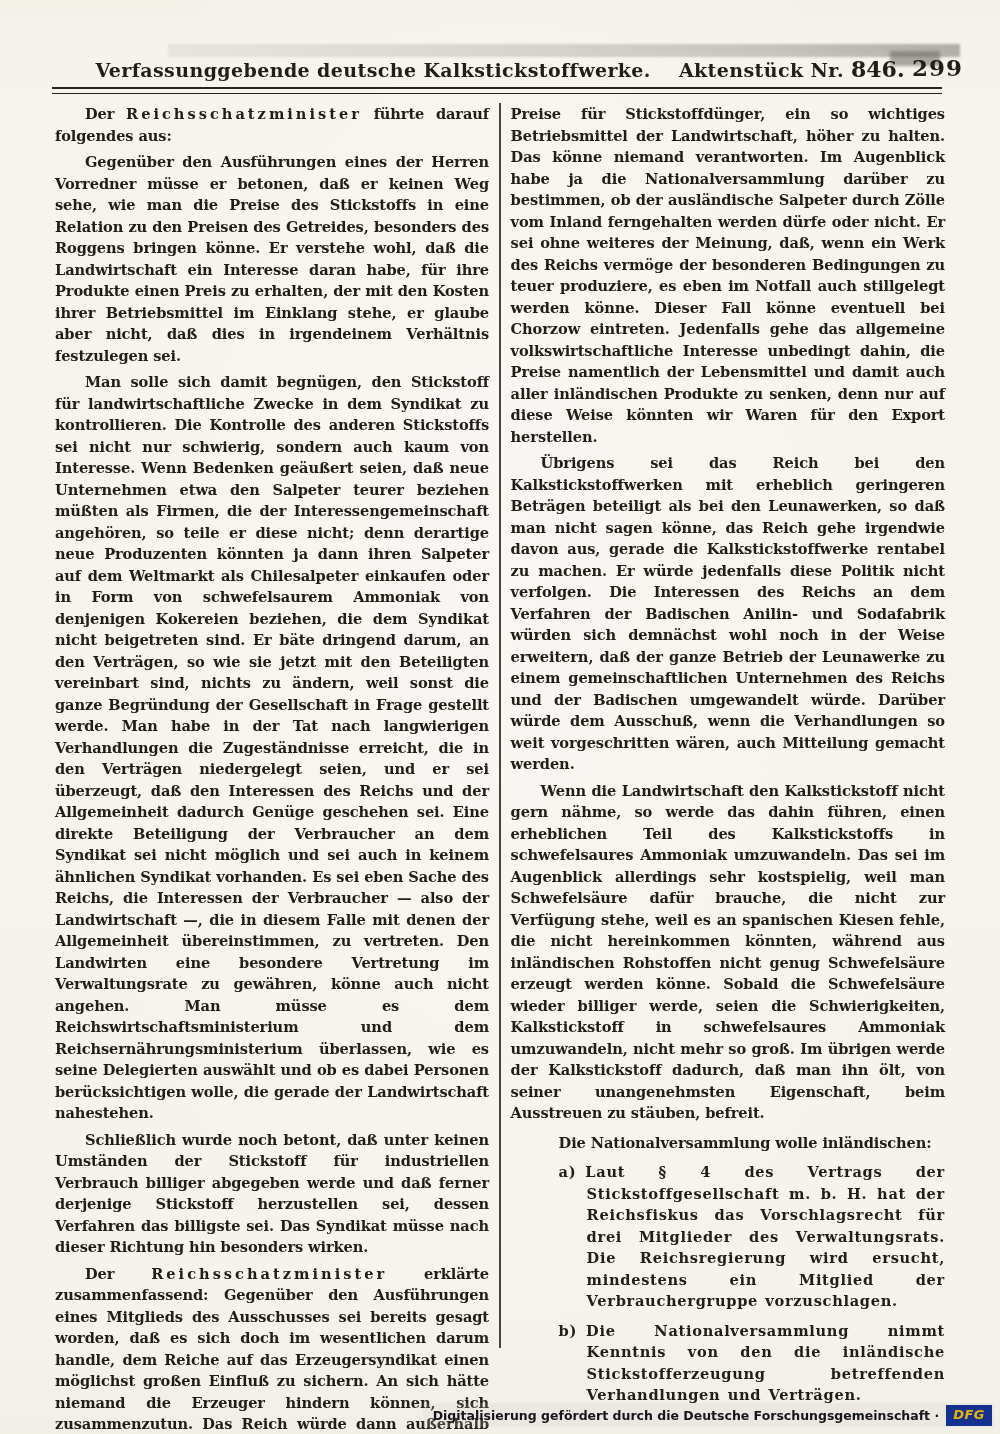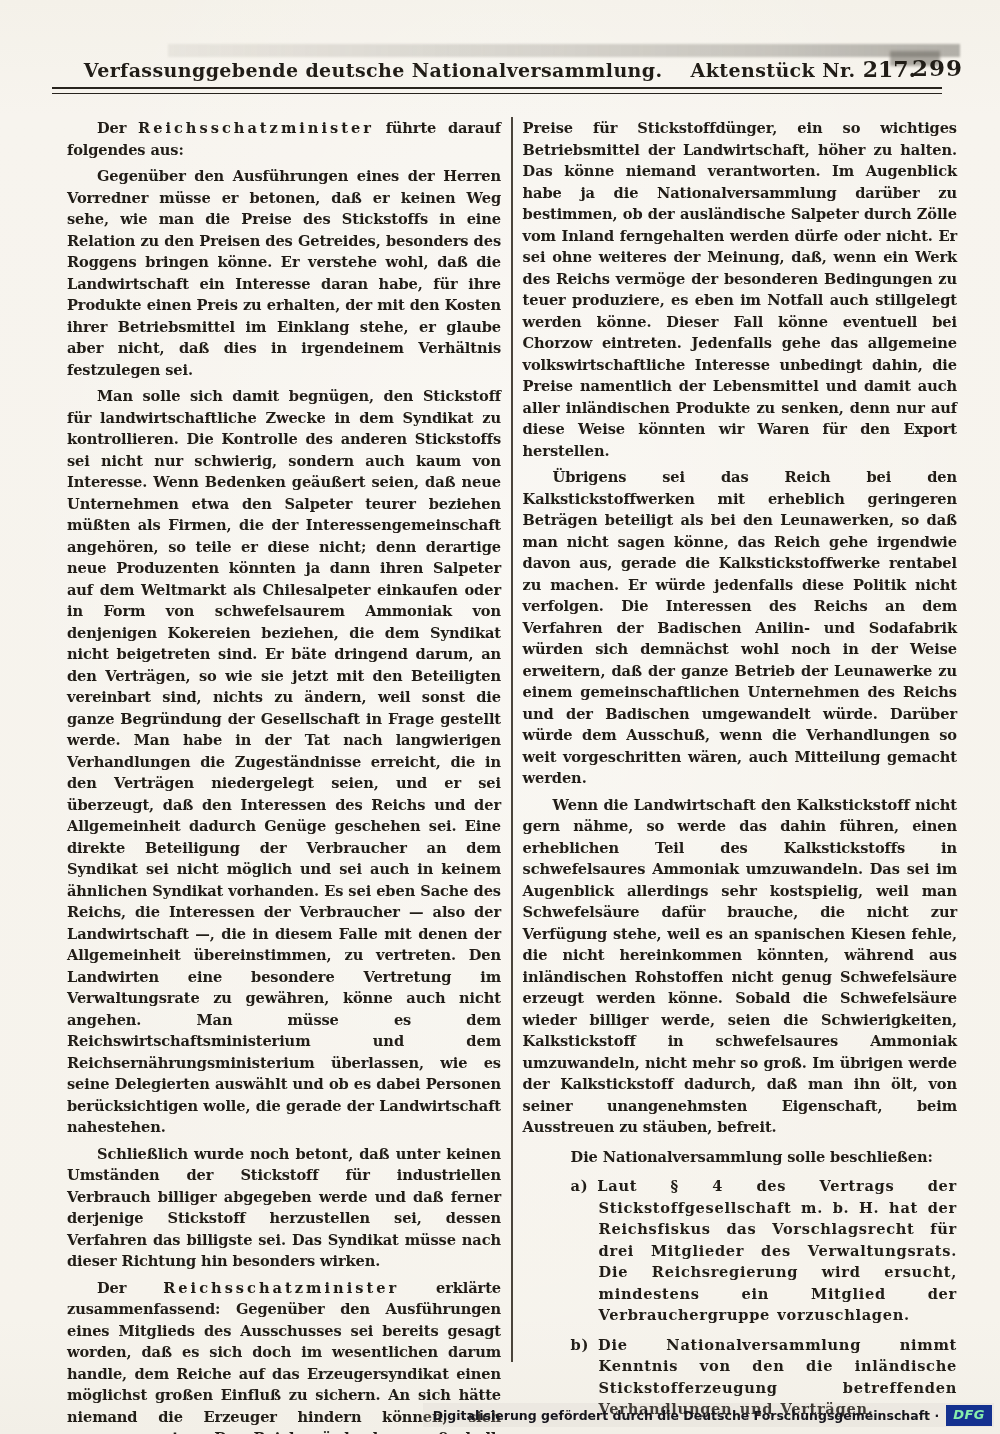--- a/index.html
+++ b/index.html
@@ -26,22 +26,22 @@
                   text-align:center; font-weight:bold; font-size:19px;
                   letter-spacing:0.4px; white-space:nowrap; }
   .doc-label { margin-left:28px; }
   .doc-num   { margin-left:7px; font-size:22px; letter-spacing:0; }
   .page-number { position:absolute; top:54px; left:864px; font-size:23px;
                  font-weight:bold; letter-spacing:1px;margin-left:48px; }
   .header-rule { position:absolute; top:87px; left:52px; width:890px; height:4px;
                  border-top:2.5px solid #28241e; border-bottom:1.4px solid #28241e; }
 
   
-  .columns { position:absolute; top:117px; left:55px; width:890px; height:1252px;
-             display:flex; align-items:stretch;margin-left:12px; }
+  .columns { position:absolute; top:103px; left:55px; width:890px; height:1252px;
+             display:flex; align-items:stretch; }
   .col { width:434px; }
   .col-right { flex:1; }
   .divider { width:1.6px; background:#4a443b; margin:0 10px 0 10px; height:1245px; }
 
   
   .blk { margin:0; text-align:justify; font-weight:bold;
          font-size:14.6px; line-height:21.5px; letter-spacing:-0.1px;
          text-justify:inter-word; hyphens:manual; }
   .blk + .blk { margin-top:5px; }
   .p   { text-indent:30px; }
@@ -51,54 +51,54 @@
            word-spacing:1.5px; margin-top:8px !important; }
   .item .marker { padding-right:9px; }
   .gesperrt { letter-spacing:3px; }
 
   
   .footer { position:absolute; top:1403px; right:6px; height:24px;
             display:flex; align-items:center; gap:7px;
             font-family:"DejaVu Sans", sans-serif; font-size:12.5px;
             font-weight:bold; color:#14141c;
             background:rgba(205,202,193,0.18); padding:0 2px 0 10px; }
-  .dfg-logo { display:inline-block; background:#14318f; color:#86efac;
+  .dfg-logo { display:inline-block; background:#14318f; color:#eab308;
               font-style:italic; font-weight:bold; font-size:13px;
               line-height:18px; padding:1px 7px 2px 7px; letter-spacing:0.5px; }
 </style>
 </head>
 <body>
 
 <div class="page">
 
   <div class="smudge-band"></div>
   <div class="smudge-299"></div>
 
   <div class="header-title">
-    <span>Verfassunggebende deutsche Nationalversammlung.</span><span class="doc-label">Aktenstück Nr.</span><span class="doc-num">217.</span>
+    <span>Verfassunggebende deutsche Kalkstickstoffwerke.</span><span class="doc-label">Aktenstück Nr.</span><span class="doc-num">846.</span>
   </div>
 
   <div class="page-number">299</div>
 
   <div class="header-rule"></div>
 
   <div class="columns">
     <div class="col">
         <p class="blk p"><span>Der </span><span class="gesperrt">Reichsschatzminister</span><span> führte darauf folgendes aus:</span></p>
         <p class="blk p"><span>Gegenüber den Ausführungen eines der Herren Vorredner müsse er betonen, daß er keinen Weg sehe, wie man die Preise des Stickstoffs in eine Relation zu den Preisen des Getreides, besonders des Roggens bringen könne. Er verstehe wohl, daß die Landwirtschaft ein Interesse daran habe, für ihre Produkte einen Preis zu erhalten, der mit den Kosten ihrer Betriebsmittel im Einklang stehe, er glaube aber nicht, daß dies in irgendeinem Verhältnis festzulegen sei.</span></p>
         <p class="blk p"><span>Man solle sich damit begnügen, den Stickstoff für landwirtschaftliche Zwecke in dem Syndikat zu kontrollieren. Die Kontrolle des anderen Stickstoffs sei nicht nur schwierig, sondern auch kaum von Interesse. Wenn Bedenken geäußert seien, daß neue Unternehmen etwa den Salpeter teurer beziehen müßten als Firmen, die der Interessengemeinschaft angehören, so teile er diese nicht; denn derartige neue Produzenten könnten ja dann ihren Salpeter auf dem Weltmarkt als Chilesalpeter einkaufen oder in Form von schwefelsaurem Ammoniak von denjenigen Kokereien beziehen, die dem Syndikat nicht beigetreten sind. Er bäte dringend darum, an den Verträgen, so wie sie jetzt mit den Beteiligten vereinbart sind, nichts zu ändern, weil sonst die ganze Begründung der Gesellschaft in Frage gestellt werde. Man habe in der Tat nach langwierigen Verhandlungen die Zugeständnisse erreicht, die in den Verträgen niedergelegt seien, und er sei überzeugt, daß den Interessen des Reichs und der Allgemeinheit dadurch Genüge geschehen sei. Eine direkte Beteiligung der Verbraucher an dem Syndikat sei nicht möglich und sei auch in keinem ähnlichen Syndikat vorhanden. Es sei eben Sache des Reichs, die Interessen der Verbraucher — also der Landwirtschaft —, die in diesem Falle mit denen der Allgemeinheit übereinstimmen, zu vertreten. Den Landwirten eine besondere Vertretung im Verwaltungsrate zu gewähren, könne auch nicht angehen. Man müsse es dem Reichswirtschaftsministerium und dem Reichsernährungsministerium überlassen, wie es seine Delegierten auswählt und ob es dabei Personen berücksichtigen wolle, die gerade der Landwirtschaft nahestehen.</span></p>
         <p class="blk p"><span>Schließlich wurde noch betont, daß unter keinen Umständen der Stickstoff für industriellen Verbrauch billiger abgegeben werde und daß ferner derjenige Stickstoff herzustellen sei, dessen Verfahren das billigste sei. Das Syndikat müsse nach dieser Richtung hin besonders wirken.</span></p>
         <p class="blk p"><span>Der </span><span class="gesperrt">Reichsschatzminister</span><span> erklärte zusammenfassend: Gegenüber den Ausführungen eines Mitglieds des Ausschusses sei bereits gesagt worden, daß es sich doch im wesentlichen darum handle, dem Reiche auf das Erzeugersyndikat einen möglichst großen Einfluß zu sichern. An sich hätte niemand die Erzeuger hindern können, sich zusammenzutun. Das Reich würde dann außerhalb gestanden haben und damit auch seine Kalkstickstoffwerke. In der vorgesehenen Organisation sei das Reich aber nicht nur in der Lage, zu verhindern, daß die Preise erhöht werden, sondern es könne auch dahin wirken, daß sie herabgesetzt werden, wenn ihm nach dieser Richtung auch nicht ein unbedingtes Recht zugestanden sei. Es sei irrig, zu denken, daß das Reich unter allen Umständen darauf bestehen werde, aus den eigenen Anlagen durch hohe Preise eine Rente zu erzielen. Nach seiner Ansicht müssen sich die Preise auf jeden Fall denen des Weltmarkts anpassen; denn es würde niemals möglich sein, bei billigeren Preisen des Weltmarkts die</span></p>
       </div>
     <div class="divider"></div>
     <div class="col col-right">
         <p class="blk pc"><span>Preise für Stickstoffdünger, ein so wichtiges Betriebsmittel der Landwirtschaft, höher zu halten. Das könne niemand verantworten. Im Augenblick habe ja die Nationalversammlung darüber zu bestimmen, ob der ausländische Salpeter durch Zölle vom Inland ferngehalten werden dürfe oder nicht. Er sei ohne weiteres der Meinung, daß, wenn ein Werk des Reichs vermöge der besonderen Bedingungen zu teuer produziere, es eben im Notfall auch stillgelegt werden könne. Dieser Fall könne eventuell bei Chorzow eintreten. Jedenfalls gehe das allgemeine volkswirtschaftliche Interesse unbedingt dahin, die Preise namentlich der Lebensmittel und damit auch aller inländischen Produkte zu senken, denn nur auf diese Weise könnten wir Waren für den Export herstellen.</span></p>
         <p class="blk p"><span>Übrigens sei das Reich bei den Kalkstickstoffwerken mit erheblich geringeren Beträgen beteiligt als bei den Leunawerken, so daß man nicht sagen könne, das Reich gehe irgendwie davon aus, gerade die Kalkstickstoffwerke rentabel zu machen. Er würde jedenfalls diese Politik nicht verfolgen. Die Interessen des Reichs an dem Verfahren der Badischen Anilin- und Sodafabrik würden sich demnächst wohl noch in der Weise erweitern, daß der ganze Betrieb der Leunawerke zu einem gemeinschaftlichen Unternehmen des Reichs und der Badischen umgewandelt würde. Darüber würde dem Ausschuß, wenn die Verhandlungen so weit vorgeschritten wären, auch Mitteilung gemacht werden.</span></p>
         <p class="blk p"><span>Wenn die Landwirtschaft den Kalkstickstoff nicht gern nähme, so werde das dahin führen, einen erheblichen Teil des Kalkstickstoffs in schwefelsaures Ammoniak umzuwandeln. Das sei im Augenblick allerdings sehr kostspielig, weil man Schwefelsäure dafür brauche, die nicht zur Verfügung stehe, weil es an spanischen Kiesen fehle, die nicht hereinkommen könnten, während aus inländischen Rohstoffen nicht genug Schwefelsäure erzeugt werden könne. Sobald die Schwefelsäure wieder billiger werde, seien die Schwierigkeiten, Kalkstickstoff in schwefelsaures Ammoniak umzuwandeln, nicht mehr so groß. Im übrigen werde der Kalkstickstoff dadurch, daß man ihn ölt, von seiner unangenehmsten Eigenschaft, beim Ausstreuen zu stäuben, befreit.</span></p>
-        <p class="blk intro"><span>Die Nationalversammlung solle beschließen:</span></p>
+        <p class="blk intro"><span>Die Nationalversammlung wolle inländischen:</span></p>
         <p class="blk item"><span class="marker">a)</span><span>Laut § 4 des Vertrags der Stickstoffgesellschaft m. b. H. hat der Reichsfiskus das Vorschlagsrecht für drei Mitglieder des Verwaltungsrats. Die Reichsregierung wird ersucht, mindestens ein Mitglied der Verbrauchergruppe vorzuschlagen.</span></p>
         <p class="blk item"><span class="marker">b)</span><span>Die Nationalversammlung nimmt Kenntnis von den die inländische Stickstofferzeugung betreffenden Verhandlungen und Verträgen.</span></p>
       </div>
   </div>
 
   <div class="footer">
     <span>Digitalisierung gefördert durch die Deutsche Forschungsgemeinschaft ·</span>
     <span class="dfg-logo">DFG</span>
   </div>
 

